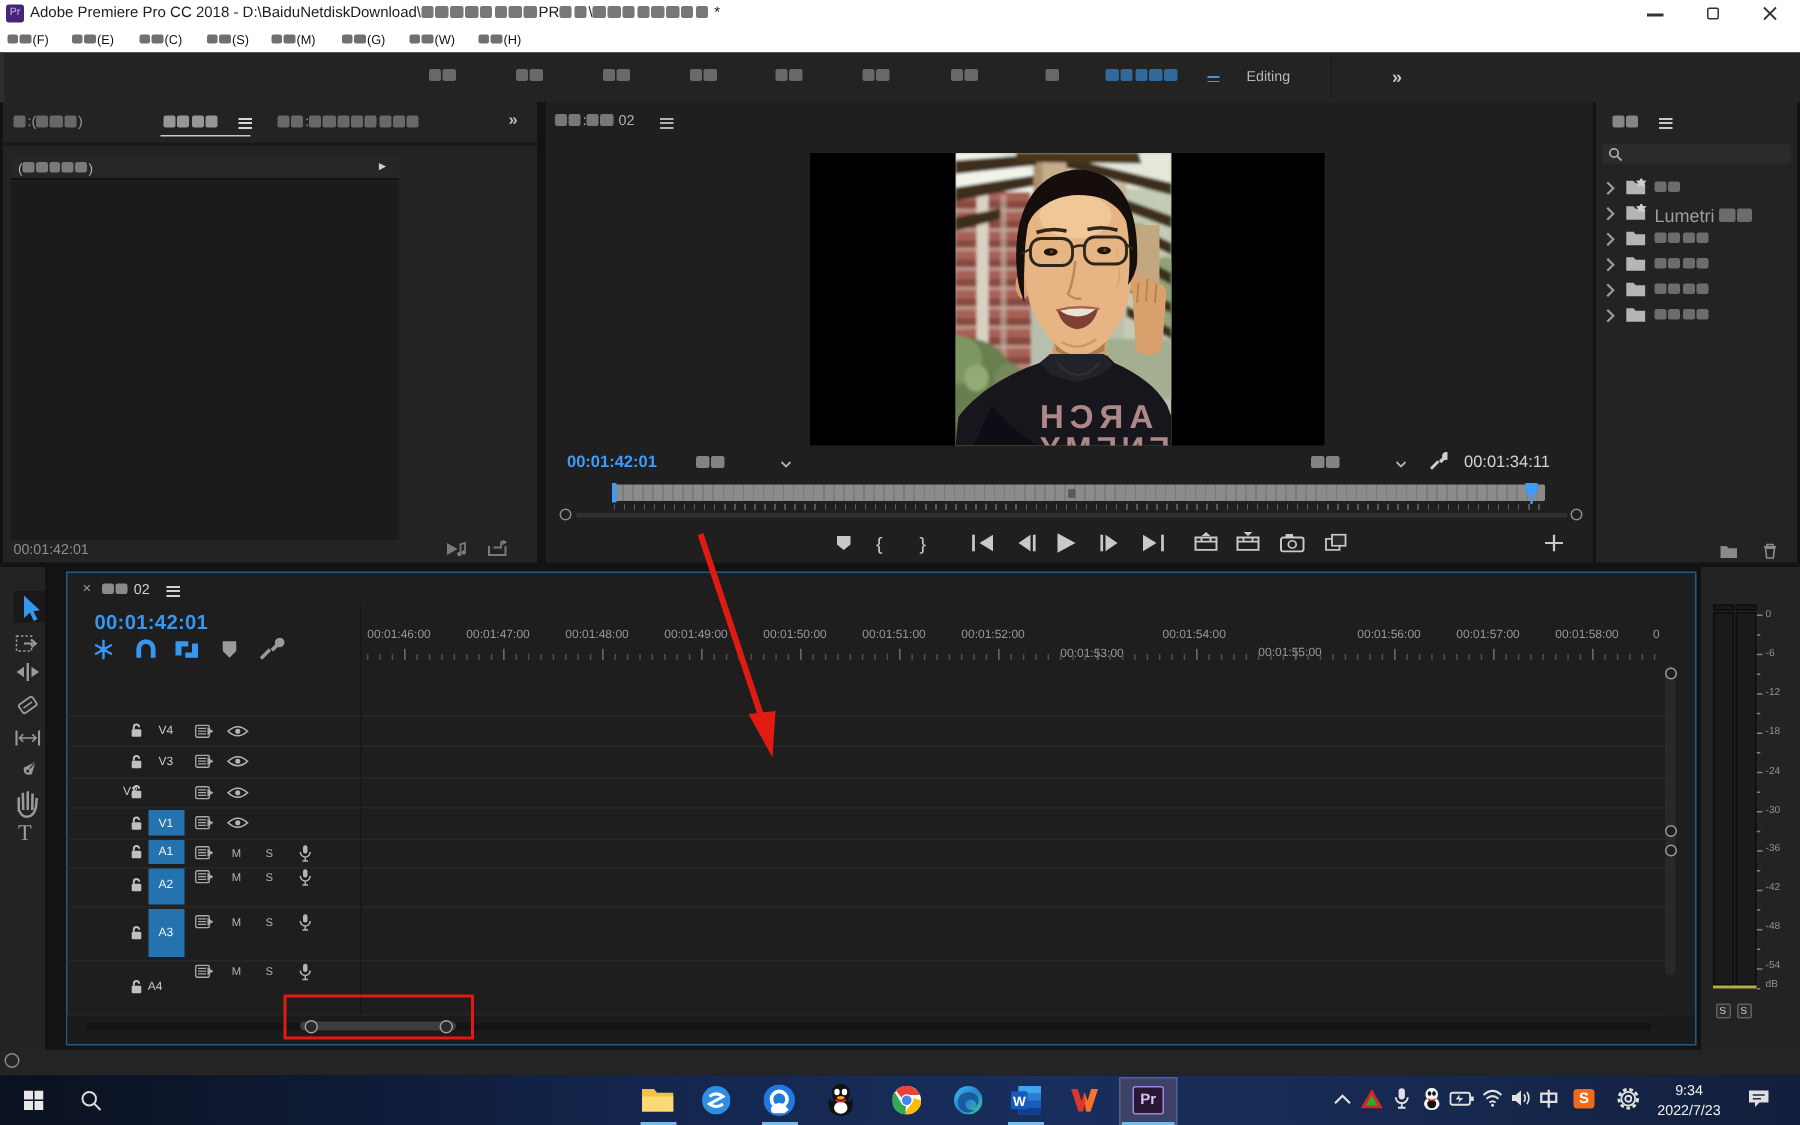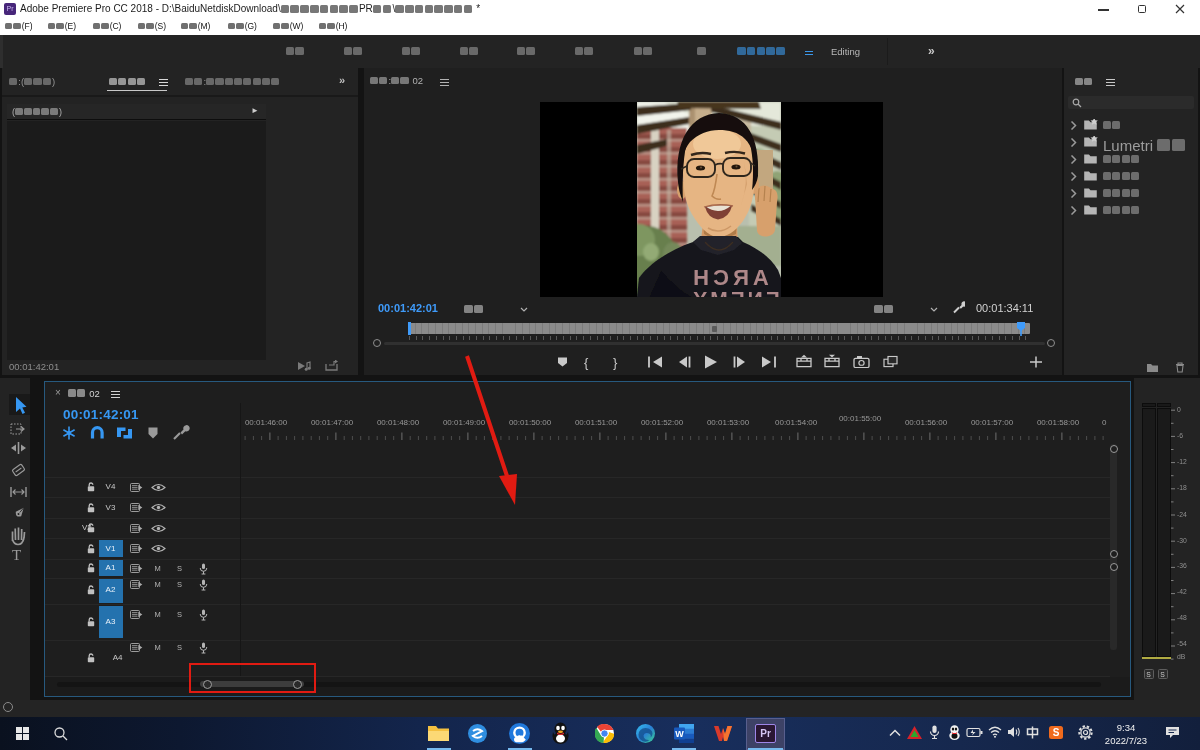--- a/index.html
+++ b/index.html
@@ -234,21 +234,21 @@
       <path d="M9.5,-1 L10.6,1.2 L13,1.5 L11.2,3.2 L11.7,5.5 L9.5,4.4 L7.3,5.5 L7.8,3.2 L6,1.5 L8.4,1.2 z" fill="#cfcfcf"></path>
     </svg>
     <div class="a tx" style="left:1103px;top:120.5px;font-size:9.5px;color:#9c9c9c"><i class="cj"></i><i class="cj"></i></div>
     <svg class="a" style="left:1070px;top:138px" width="7" height="9">
       <path d="M1.5,0.5 L5.5,4.5 L1.5,8.5" stroke="#9a9a9a" stroke-width="1.5" fill="none"></path>
     </svg>
     <svg class="a" style="left:1084px;top:136px" width="14" height="11" viewBox="0 0 13 10.5">
       <path d="M0,1.5 L4.5,1.5 L6,3 L12,3 L12,10 L0,10 z" fill="#b5b5b5"></path>
       <path d="M9.5,-1 L10.6,1.2 L13,1.5 L11.2,3.2 L11.7,5.5 L9.5,4.4 L7.3,5.5 L7.8,3.2 L6,1.5 L8.4,1.2 z" fill="#cfcfcf"></path>
     </svg>
-    <div class="a tx" style="left:1103px;top:137.5px;font-size:15px;color:#9c9c9c">Lumetri <i class="cj"></i><i class="cj"></i></div>
+    <div class="a tx" style="left:1103px;top:137.5px;font-size:12px;color:#9c9c9c">Lumetri <i class="cj"></i><i class="cj"></i></div>
     <svg class="a" style="left:1070px;top:155px" width="7" height="9">
       <path d="M1.5,0.5 L5.5,4.5 L1.5,8.5" stroke="#9a9a9a" stroke-width="1.5" fill="none"></path>
     </svg>
     <svg class="a" style="left:1084px;top:153px" width="14" height="11" viewBox="0 0 13 10.5">
       <path d="M0,1.5 L4.5,1.5 L6,3 L12,3 L12,10 L0,10 z" fill="#b5b5b5"></path>
     </svg>
     <div class="a tx" style="left:1103px;top:154.5px;font-size:9.5px;color:#9c9c9c"><i class="cj"></i><i class="cj"></i><i class="cj"></i><i class="cj"></i></div>
     <svg class="a" style="left:1070px;top:172px" width="7" height="9">
       <path d="M1.5,0.5 L5.5,4.5 L1.5,8.5" stroke="#9a9a9a" stroke-width="1.5" fill="none"></path>
     </svg>
@@ -317,23 +317,23 @@
       <path d="M124.5,7.5 L127.5,4.5 a3.2,3.2 0 1,1 1.8,1.8 L126,9.5 z" fill="#9a9a9a"></path>
     </svg>
     <div class="a" style="left:240px;top:403px;width:870px;height:273px;overflow:hidden">
       <div class="a tx" style="left:4.9px;top:16px;font-size:8px;color:#989898">00:01:46:00</div>
       <div class="a tx" style="left:70.9px;top:16px;font-size:8px;color:#989898">00:01:47:00</div>
       <div class="a tx" style="left:136.9px;top:16px;font-size:8px;color:#989898">00:01:48:00</div>
       <div class="a tx" style="left:202.9px;top:16px;font-size:8px;color:#989898">00:01:49:00</div>
       <div class="a tx" style="left:268.9px;top:16px;font-size:8px;color:#989898">00:01:50:00</div>
       <div class="a tx" style="left:334.9px;top:16px;font-size:8px;color:#989898">00:01:51:00</div>
       <div class="a tx" style="left:400.9px;top:16px;font-size:8px;color:#989898">00:01:52:00</div>
-      <div class="a tx" style="left:466.9px;top:16px;font-size:8px;color:#989898">00:01:53:00</div>
+      <div class="a tx" style="left:466.9px;top:29px;font-size:8px;color:#989898">00:01:53:00</div>
       <div class="a tx" style="left:535px;top:16px;font-size:8px;color:#989898">00:01:54:00</div>
-      <div class="a tx" style="left:598.9px;top:12px;font-size:8px;color:#989898">00:01:55:00</div>
+      <div class="a tx" style="left:598.9px;top:28px;font-size:8px;color:#989898">00:01:55:00</div>
       <div class="a tx" style="left:664.9px;top:16px;font-size:8px;color:#989898">00:01:56:00</div>
       <div class="a tx" style="left:730.9px;top:16px;font-size:8px;color:#989898">00:01:57:00</div>
       <div class="a tx" style="left:796.9px;top:16px;font-size:8px;color:#989898">00:01:58:00</div>
       <div class="a tx" style="left:862px;top:16px;font-size:8px;color:#989898">0</div>
       <svg class="a" style="left:0;top:27.5px" width="870" height="10">
         <path d="M29.9,1.5 V9 M95.9,1.5 V9 M161.9,1.5 V9 M227.9,1.5 V9 M293.9,1.5 V9 M359.9,1.5 V9 M425.9,1.5 V9 M491.9,1.5 V9 M557.9,1.5 V9 M623.9,1.5 V9 M689.9,1.5 V9 M755.9,1.5 V9 M821.9,1.5 V9" stroke="#6e6e6e" stroke-width="1"></path>
         <path d="M5.1,5 V9 M13.4,5 V9 M21.6,5 V9 M38.1,5 V9 M46.4,5 V9 M54.6,5 V9 M62.9,5 V9 M71.2,5 V9 M79.4,5 V9 M87.7,5 V9 M104.2,5 V9 M112.4,5 V9 M120.7,5 V9 M128.9,5 V9 M137.2,5 V9 M145.4,5 V9 M153.7,5 V9 M170.2,5 V9 M178.4,5 V9 M186.7,5 V9 M194.9,5 V9 M203.2,5 V9 M211.4,5 V9 M219.7,5 V9 M236.2,5 V9 M244.4,5 V9 M252.7,5 V9 M260.9,5 V9 M269.1,5 V9 M277.4,5 V9 M285.6,5 V9 M302.1,5 V9 M310.4,5 V9 M318.6,5 V9 M326.9,5 V9 M335.1,5 V9 M343.4,5 V9 M351.6,5 V9 M368.1,5 V9 M376.4,5 V9 M384.6,5 V9 M392.9,5 V9 M401.1,5 V9 M409.4,5 V9 M417.6,5 V9 M434.1,5 V9 M442.4,5 V9 M450.6,5 V9 M458.9,5 V9 M467.1,5 V9 M475.4,5 V9 M483.6,5 V9 M500.1,5 V9 M508.4,5 V9 M516.6,5 V9 M524.9,5 V9 M533.1,5 V9 M541.4,5 V9 M549.6,5 V9 M566.1,5 V9 M574.4,5 V9 M582.6,5 V9 M590.9,5 V9 M599.1,5 V9 M607.4,5 V9 M615.6,5 V9 M632.1,5 V9 M640.4,5 V9 M648.6,5 V9 M656.9,5 V9 M665.1,5 V9 M673.4,5 V9 M681.6,5 V9 M698.1,5 V9 M706.4,5 V9 M714.6,5 V9 M722.9,5 V9 M731.1,5 V9 M739.4,5 V9 M747.6,5 V9 M764.1,5 V9 M772.4,5 V9 M780.6,5 V9 M788.9,5 V9 M797.1,5 V9 M805.4,5 V9 M813.6,5 V9 M830.1,5 V9 M838.4,5 V9 M846.6,5 V9 M854.9,5 V9 M863.1,5 V9" stroke="#4e4e4e" stroke-width="1"></path>
       </svg>
     </div>
     <div class="a" style="left:45px;top:476.5px;width:1065px;height:1px;background:#272727"></div>
@@ -452,21 +452,21 @@
     <div class="a tx" style="left:154.5px;top:610.5px;font-size:7.5px;color:#b4b4b4">M</div>
     <div class="a tx" style="left:177px;top:610.5px;font-size:7.5px;color:#b4b4b4">S</div>
     <svg class="a" style="left:199px;top:608.5px" width="9" height="12" viewBox="0 0 9 12">
       <rect x="3" y="0.5" width="3" height="5.5" rx="1.5" fill="#b4b4b4"></rect>
       <path d="M1.2,5 A3.3,3.3 0 0,0 7.8,5 M4.5,8.3 L4.5,11 M2.6,11 L6.4,11" stroke="#b4b4b4" stroke-width="1" fill="none"></path>
     </svg>
     <svg class="a" style="left:86px;top:652.5px" width="10" height="10" viewBox="0 0 10 10">
       <rect x="1.8" y="4.2" width="6.4" height="5" rx="0.8" fill="#c0c0c0"></rect>
       <path d="M3.2,4.2 L3.2,2.8 A1.8,1.8 0 0,1 6.8,2.8" stroke="#c0c0c0" stroke-width="1.3" fill="none"></path>
     </svg>
-    <div class="a tx" style="left:98.5px;top:653.5px;width:24px;text-align:right;font-size:8px;color:#c8c8c8">A4</div>
+    <div class="a tx" style="left:98.5px;top:653.5px;width:24px;text-align:left;font-size:8px;color:#c8c8c8">A4</div>
     <svg class="a" style="left:130px;top:643.0px" width="13" height="9" viewBox="0 0 13 9">
       <rect x="0.5" y="0.5" width="9" height="8" rx="1" stroke="#aaaaaa" stroke-width="0.9" fill="none"></rect>
       <path d="M2,2.6 L7.5,2.6 M2,4.4 L7.5,4.4 M2,6.2 L7.5,6.2" stroke="#aaaaaa" stroke-width="0.8"></path>
       <path d="M8.3,1.8 L12.3,4.5 L8.3,7.2 z" fill="#aaaaaa"></path>
     </svg>
     <div class="a tx" style="left:154.5px;top:644.0px;font-size:7.5px;color:#b4b4b4">M</div>
     <div class="a tx" style="left:177px;top:644.0px;font-size:7.5px;color:#b4b4b4">S</div>
     <svg class="a" style="left:199px;top:642.0px" width="9" height="12" viewBox="0 0 9 12">
       <rect x="3" y="0.5" width="3" height="5.5" rx="1.5" fill="#b4b4b4"></rect>
       <path d="M1.2,5 A3.3,3.3 0 0,0 7.8,5 M4.5,8.3 L4.5,11 M2.6,11 L6.4,11" stroke="#b4b4b4" stroke-width="1" fill="none"></path>

